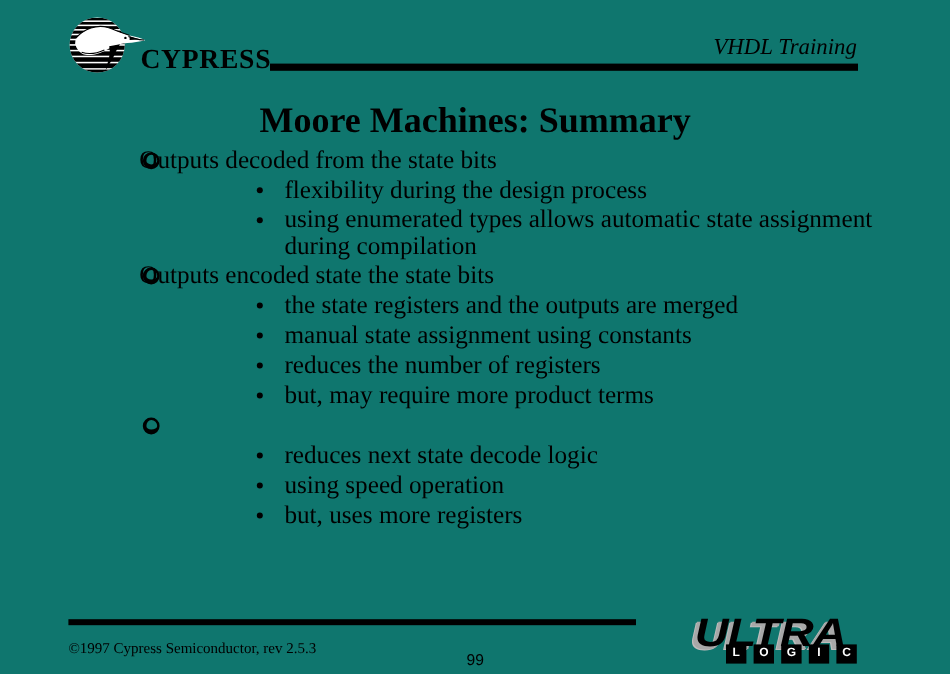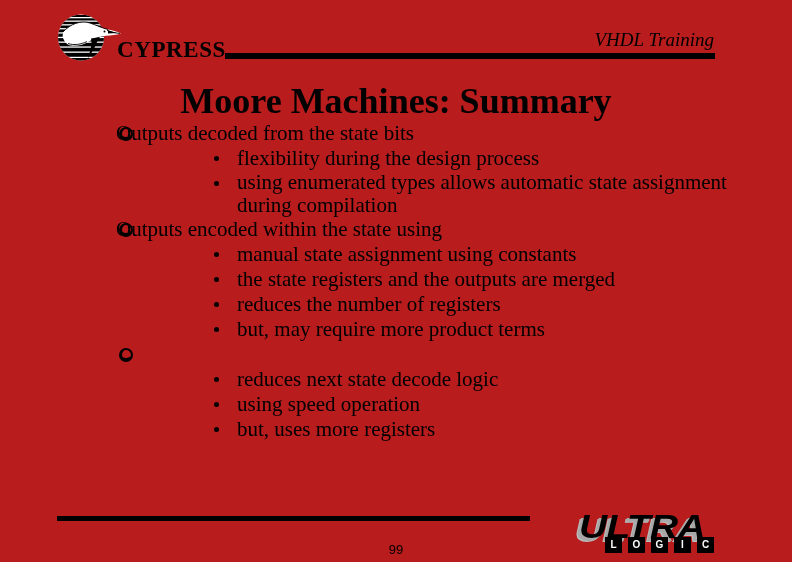--- a/index.html
+++ b/index.html
@@ -6,21 +6,21 @@
   html, body {
     width: 792px; height: 562px;
     background: #ffffff;
     font-family: "Liberation Serif", "DejaVu Serif", serif;
     color: #000000;
     overflow: hidden;
   }
   #slide {
     position: relative;
     width: 792px; height: 562px;
-    background: #b91c1c;
+    background: #0f766e;
   }
 
   
   #header { position: absolute; left: 0; top: 0; width: 792px; height: 70px; }
 
   #cypress-logo {
     position: absolute; left: 55px; top: 14px;
     width: 170px; height: 48px;
   }
   #cypress-mark {
@@ -50,21 +50,21 @@
     white-space: nowrap;
     margin-left: 32px;
   }
 
   
   #slide-title {
     position: absolute; left: 0; top: 84px; width: 792px;
     text-align: center;
     font-family: "Liberation Serif", "DejaVu Serif", serif;
     font-weight: bold;
-    font-size: 36px;
+    font-size: 30px;
     line-height: 34px;
   }
 
   
   #body { position: absolute; left: 0; top: 121px; width: 792px; }
 
   .l1 {
     position: relative;
     padding-left: 116px;
     font-size: 21px;
@@ -248,33 +248,33 @@
       <span class="b2">
           <span class="dot"></span>
         </span>
       <span class="t2">using enumerated types allows automatic state assignment during compilation</span>
     </div>
 
     <div class="l1">
       <span class="b1">
           <span class="ring"></span>
         </span>
-      <span class="t1">Outputs encoded within the state using</span>
+      <span class="t1">Outputs encoded state the state bits</span>
+    </div>
+    <div class="l2">
+      <span class="b2">
+          <span class="dot"></span>
+        </span>
+      <span class="t2">the state registers and the outputs are merged</span>
     </div>
     <div class="l2">
       <span class="b2">
           <span class="dot"></span>
         </span>
       <span class="t2">manual state assignment using constants</span>
-    </div>
-    <div class="l2">
-      <span class="b2">
-          <span class="dot"></span>
-        </span>
-      <span class="t2">the state registers and the outputs are merged</span>
     </div>
     <div class="l2">
       <span class="b2">
           <span class="dot"></span>
         </span>
       <span class="t2">reduces the number of registers</span>
     </div>
     <div class="l2">
       <span class="b2">
           <span class="dot"></span>
@@ -303,20 +303,21 @@
       <span class="b2">
           <span class="dot"></span>
         </span>
       <span class="t2">but, uses more registers</span>
     </div>
 
   </div>
 
   <div id="footer">
     <div id="footer-rule"></div>
+    <div id="footer-copyright">©1997 Cypress Semiconductor, rev 2.5.3</div>
     <div id="page-number">99</div>
 
     <div id="ultra-logic">
       <div id="ultra-word">ULTRA</div>
       <div id="logic-row">
         <div class="cell">L</div>
         <div class="cell">O</div>
         <div class="cell">G</div>
         <div class="cell">I</div>
         <div class="cell">C</div>

